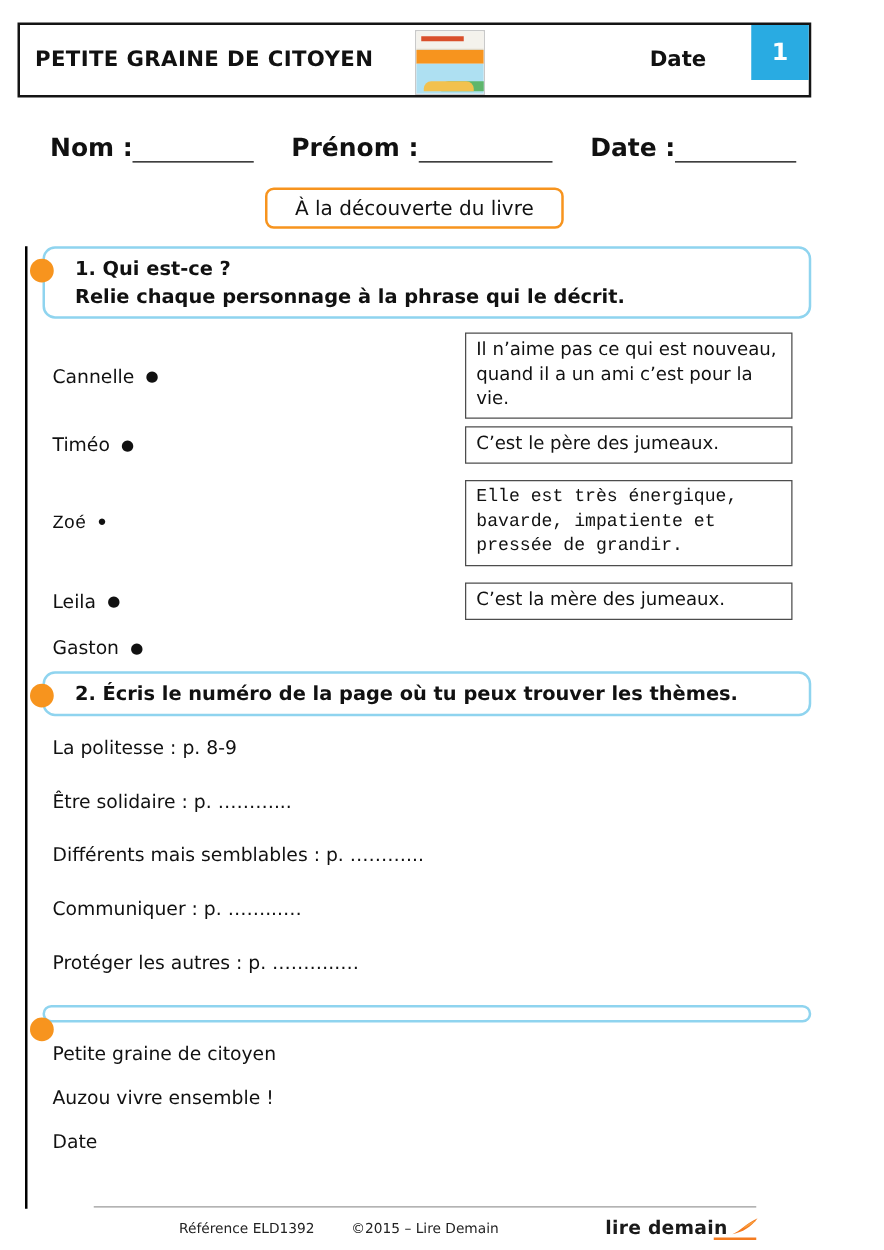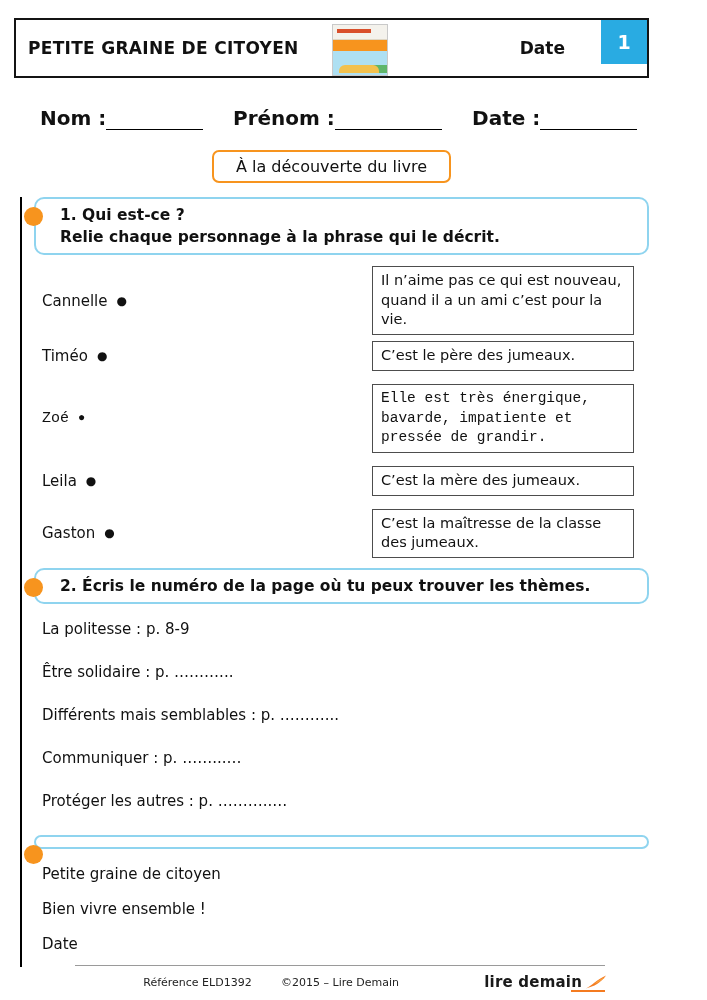--- a/index.html
+++ b/index.html
@@ -53,21 +53,21 @@
   .list-item { font-size:15px; margin-bottom:25px; }
   .list3 .list-item { margin-bottom:17px; }
   .sec3 { margin-top:14px; }
   .list3 { margin-top:16px; }
 
   
   .footer { position:absolute; left:75px; right:58px; bottom:8px; border-top:1.2px solid #9a9a9a; padding-top:6px; display:flex; align-items:center; font-size:11px; color:#222; }
   .f-left { flex:1; text-align:right; }
   .f-center { flex:1; text-align:center; }
   .f-right { flex:1; display:flex; justify-content:flex-end; align-items:center; }
-  .logo { display:inline-flex; align-items:center; gap:3px; }
+  .logo { display:inline-flex; align-items:flex-start; gap:3px; }
   .logo-text { font-weight:bold; font-size:15px; color:#1a1a1a; letter-spacing:.2px; }
   .logo-bird { width:22px; height:16px; }
   .logo-sub { width:34px; height:2px; background:#f47b20; margin-left:-36px; margin-top:18px; }
 </style>
 </head>
 <body>
 
 <div class="page">
 
   <div class="header">
@@ -129,21 +129,20 @@
           <span>Leila</span>
           <span class="mdot">●</span>
         </span>
         <span class="mbox">C’est la mère des jumeaux.</span>
       </div>
       <div class="mrow r5">
         <span class="mname">
           <span>Gaston</span>
           <span class="mdot">●</span>
         </span>
-        <span class="mbox">C’est la maîtresse de la classe des jumeaux.</span>
       </div>
     </div>
 
     <div class="section-box sec2">
       <span class="odot"></span>
       <div>2. Écris le numéro de la page où tu peux trouver les thèmes.</div>
     </div>
 
     <div class="list">
       <div class="list-item">La politesse : p. 8-9</div>
@@ -152,21 +151,21 @@
       <div class="list-item">Communiquer : p. ……...…</div>
       <div class="list-item">Protéger les autres : p. ………..…</div>
     </div>
 
     <div class="section-box sec3">
       <span class="odot"></span>
     </div>
 
     <div class="list list3">
       <div class="list-item">Petite graine de citoyen</div>
-      <div class="list-item">Bien vivre ensemble !</div>
+      <div class="list-item">Auzou vivre ensemble !</div>
       <div class="list-item">Date</div>
     </div>
 
   </div>
 
   <div class="footer">
     <div class="f-left">Référence ELD1392</div>
     <div class="f-center">©2015 – Lire Demain</div>
     <div class="f-right">
       <span class="logo">

